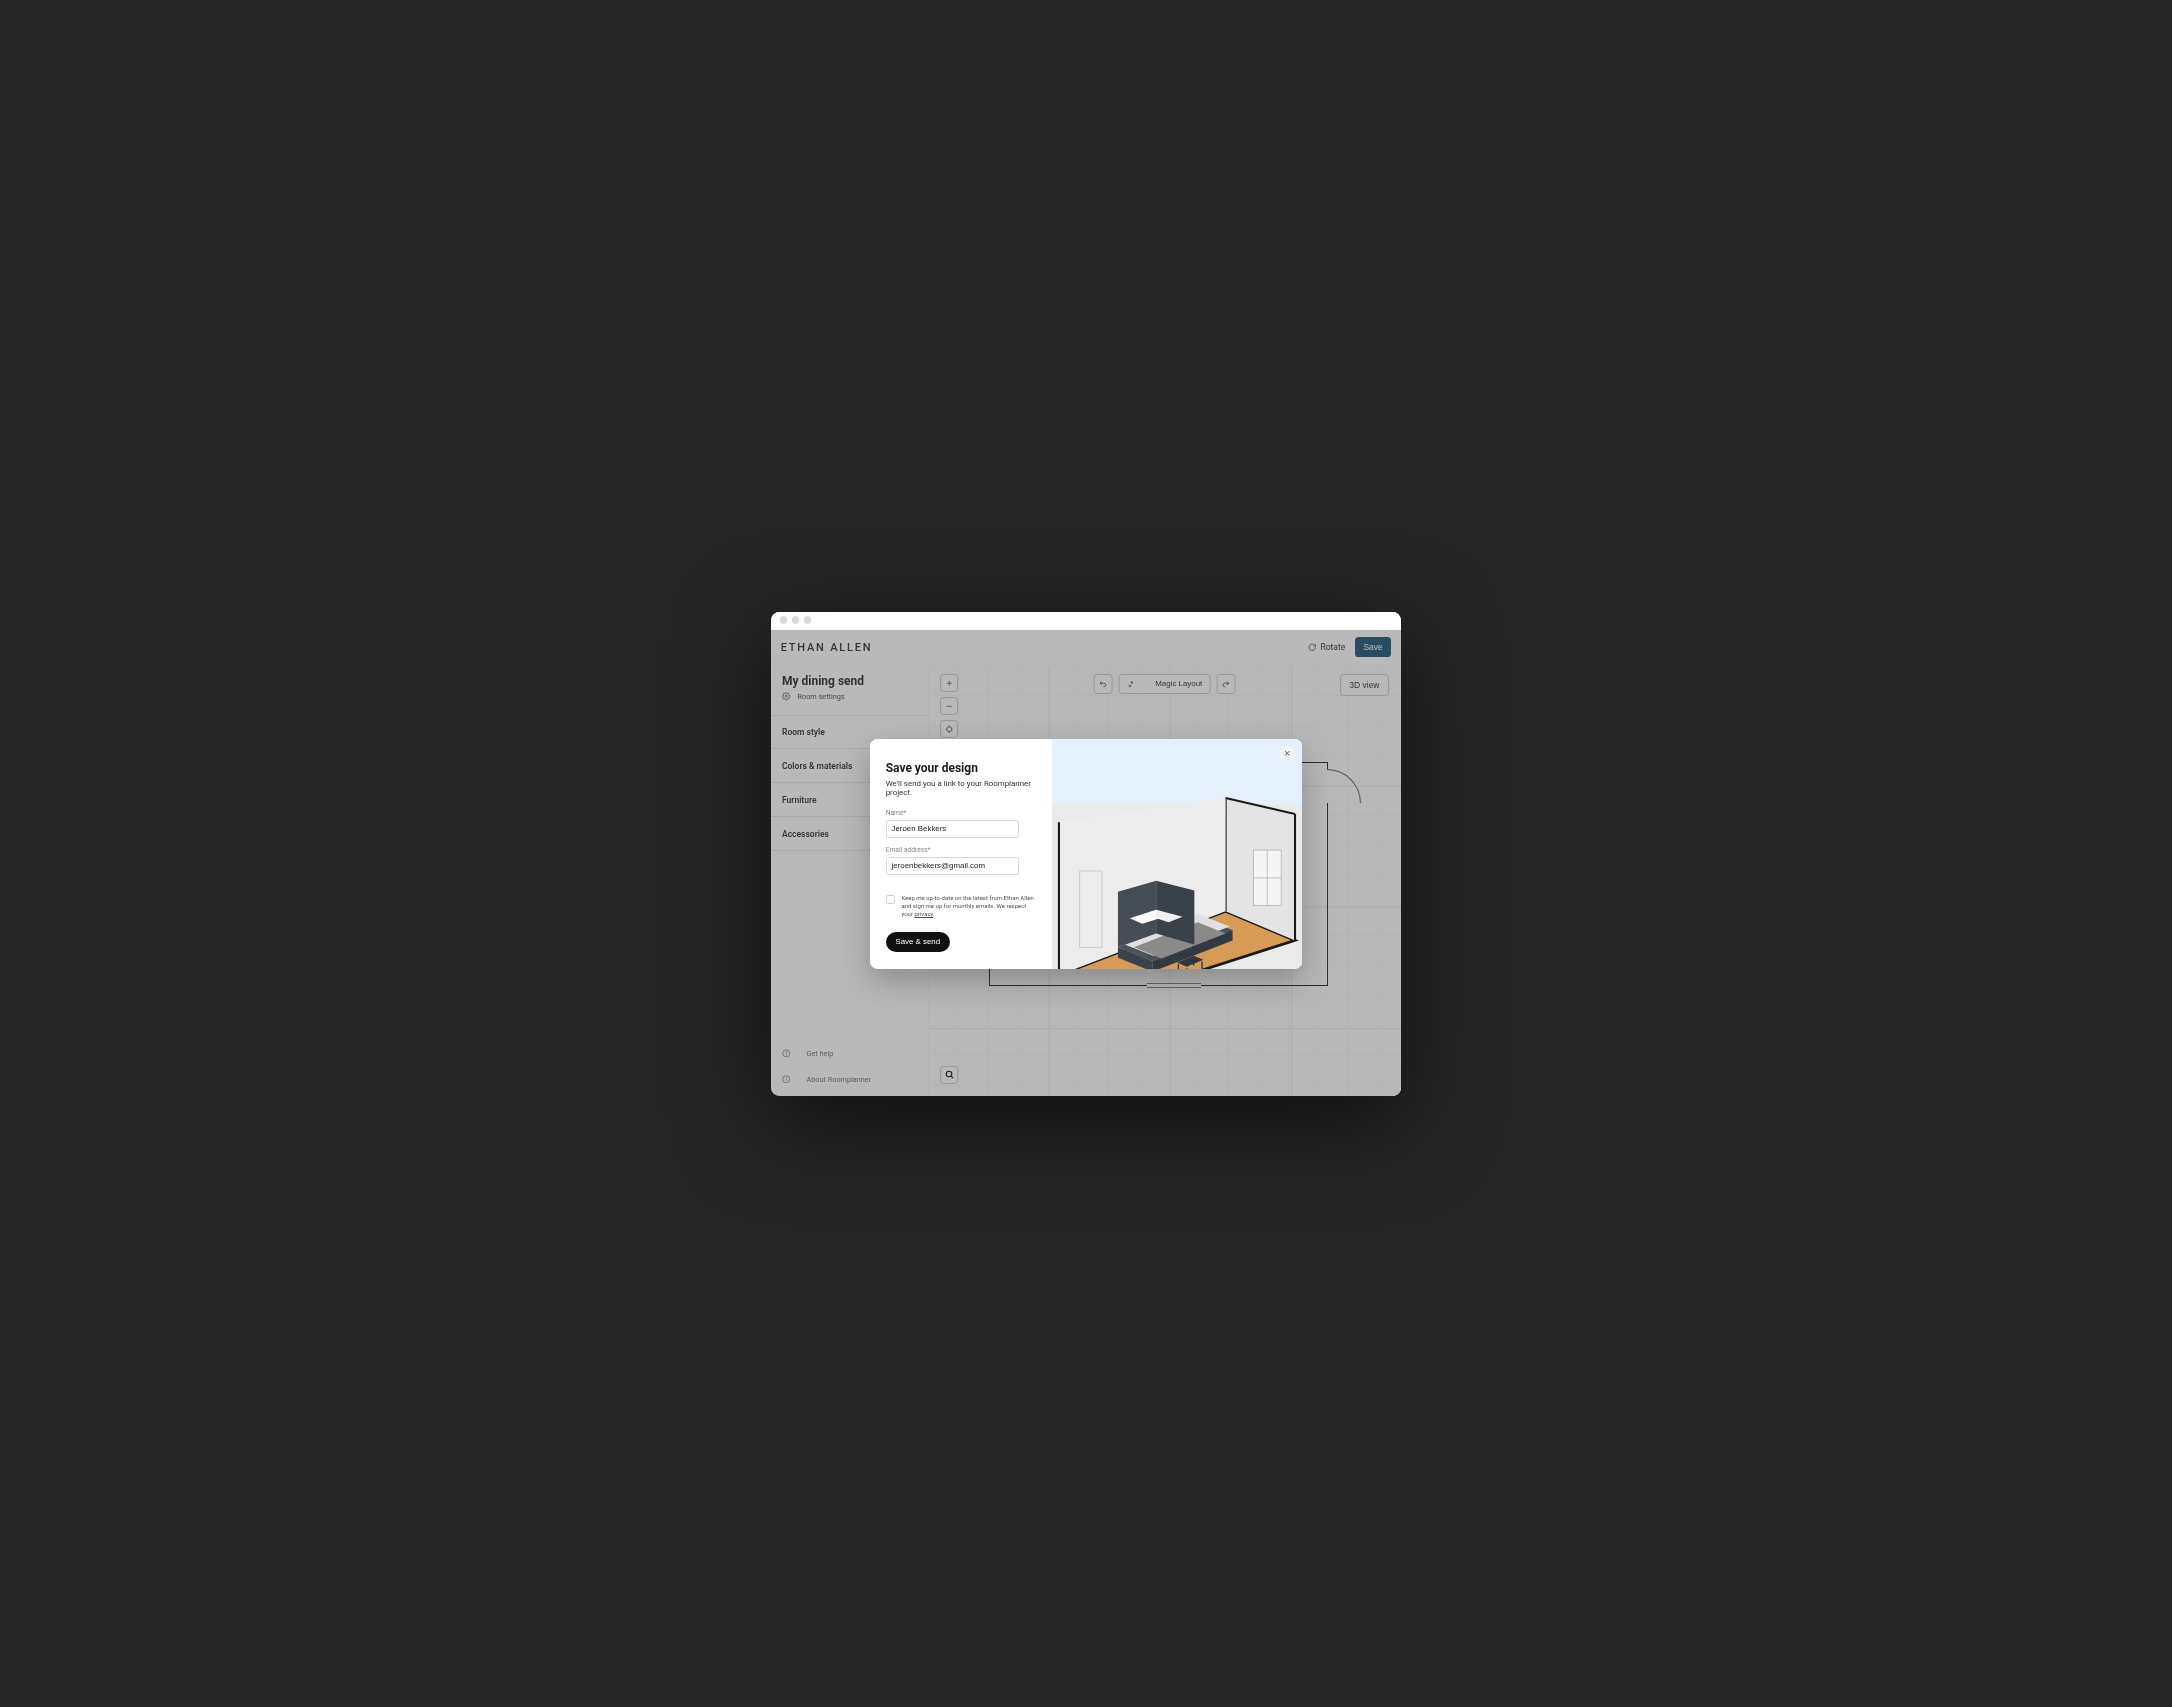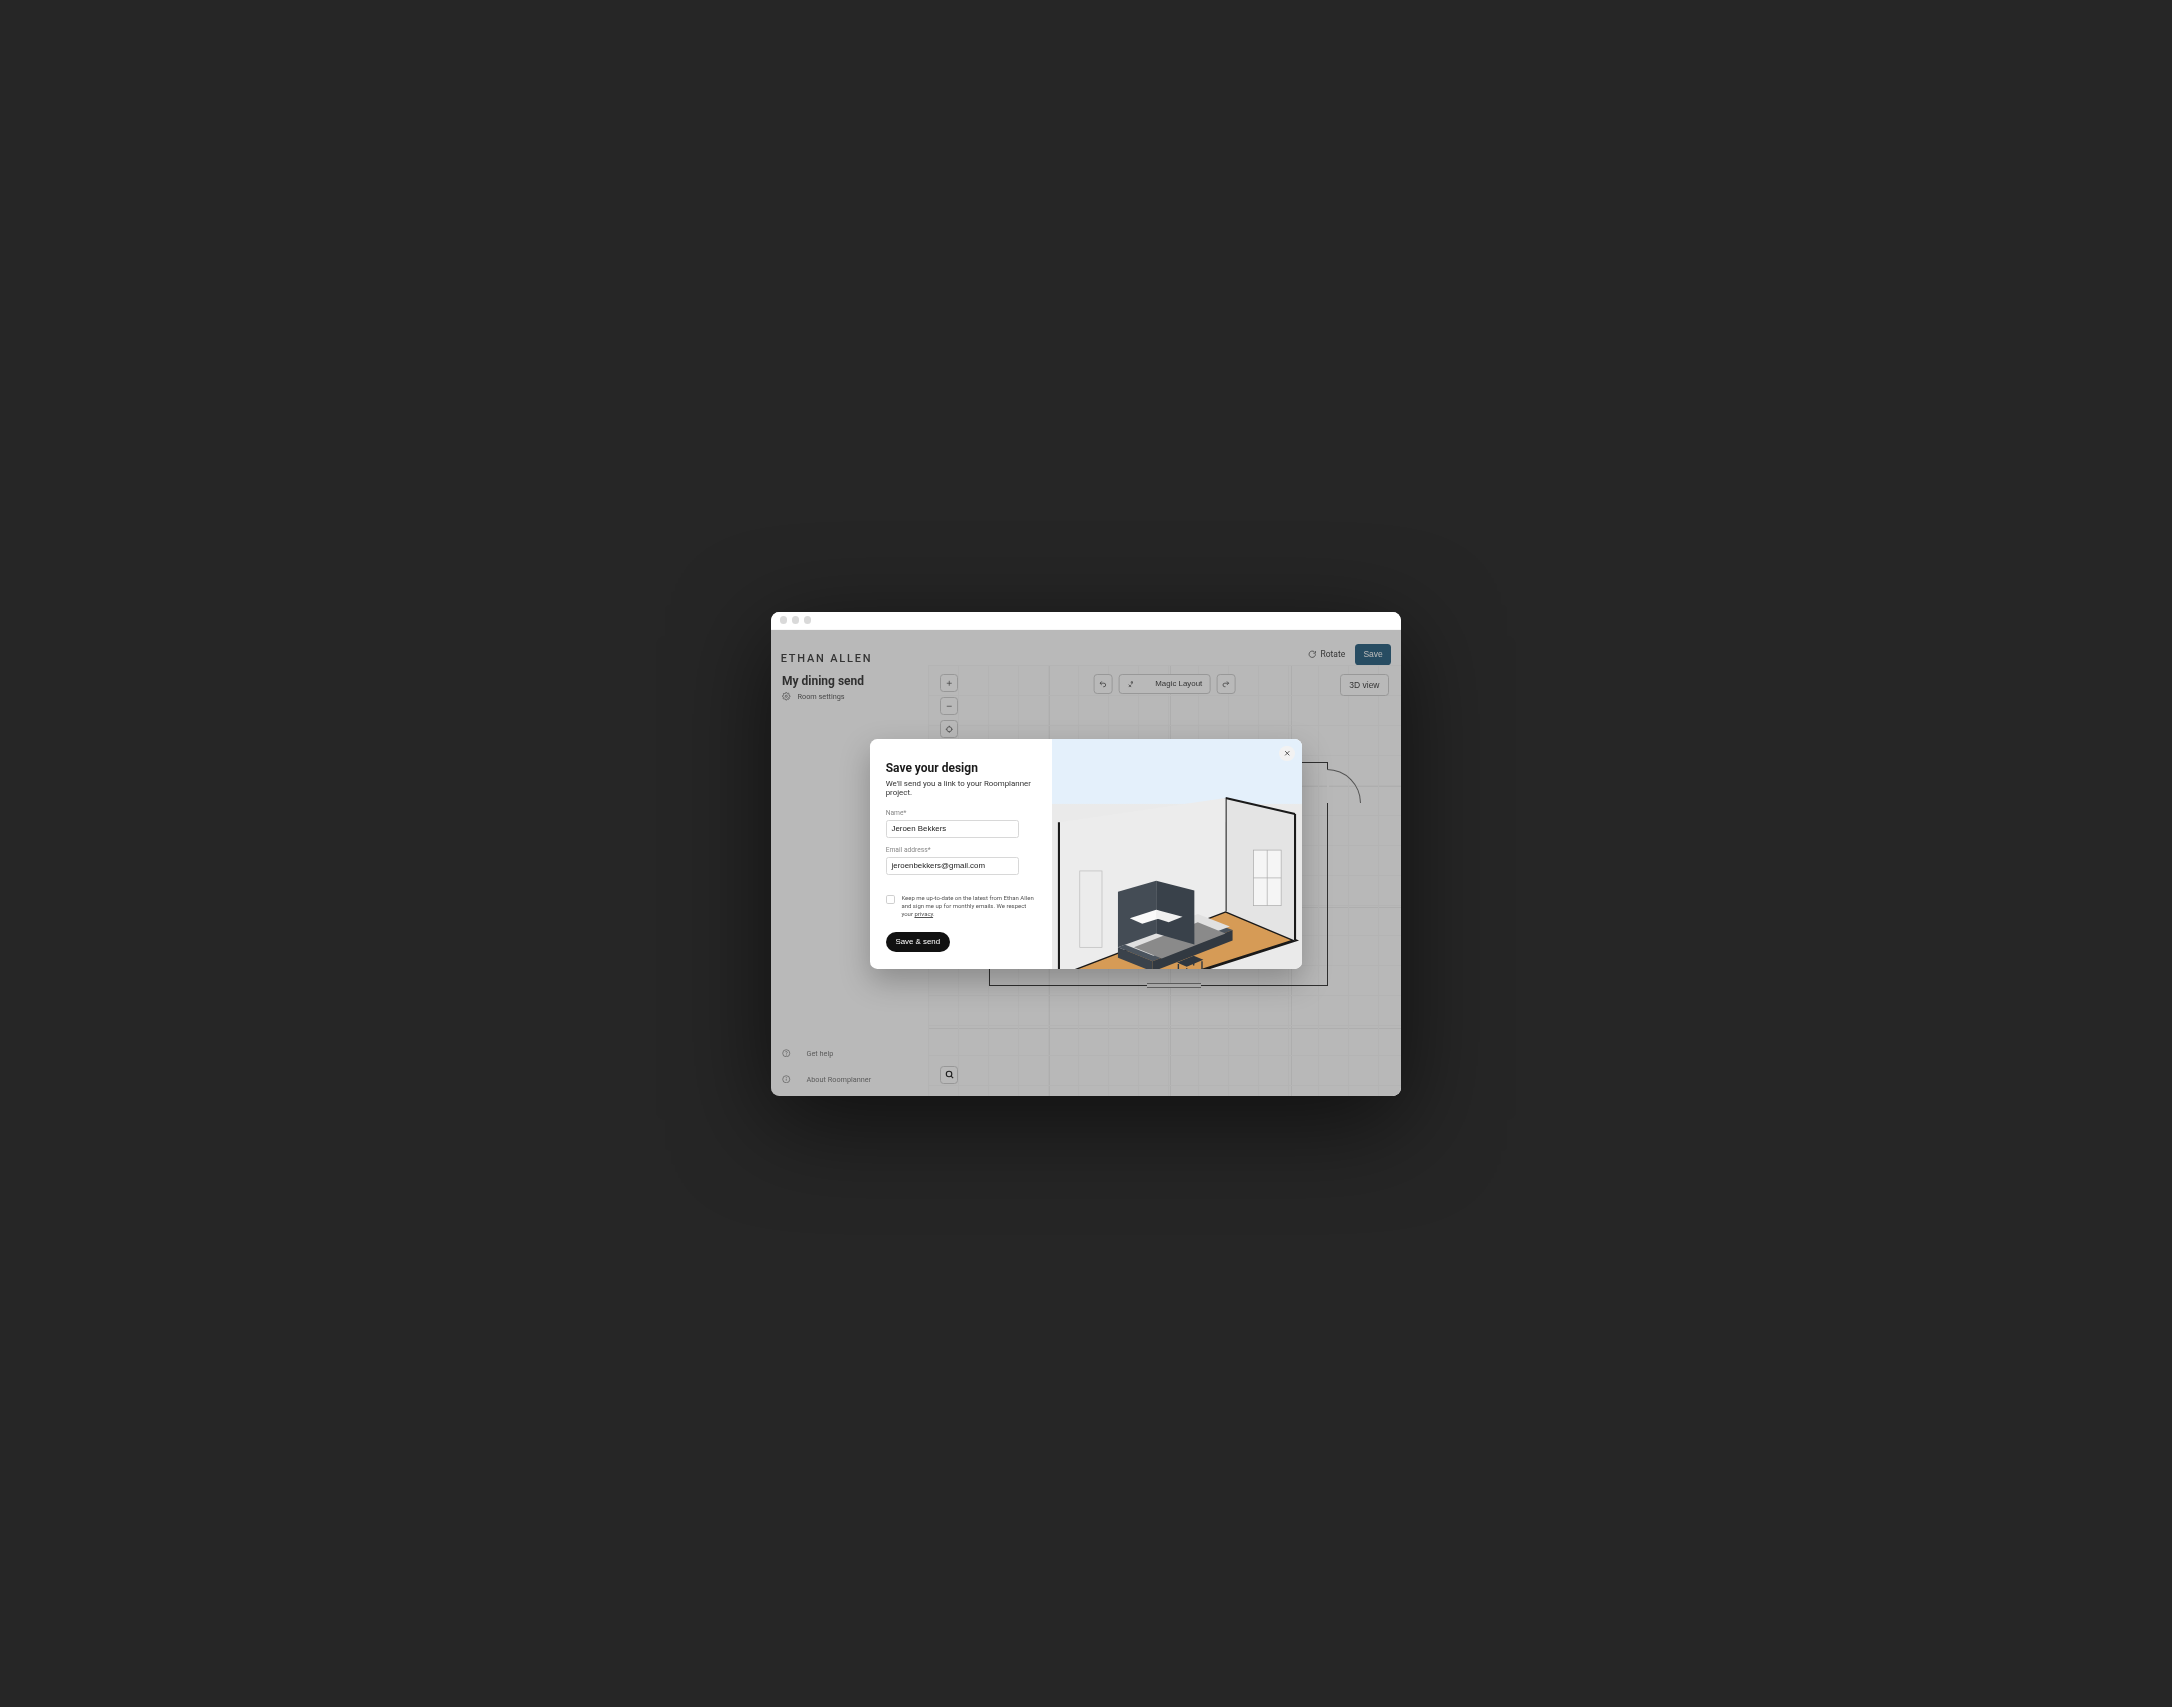--- a/index.html
+++ b/index.html
@@ -25,21 +25,21 @@
     height:18px; background:#fff;
     display:flex; align-items:center; padding-left:8.5px; gap:4.8px;
     border-bottom:0.6px solid rgba(0,0,0,0.03);
   }
   .traffic { width:7.3px; height:7.3px; border-radius:50%; background:#d9d9d9; }
 
   
   .app { position:absolute; top:18px; left:0; right:0; bottom:0; display:flex; flex-direction:column; }
 
   .topbar {
-    height:35px; display:flex; align-items:flex-end; justify-content:space-between;
+    height:35px; display:flex; align-items:center; justify-content:space-between;
     padding:0 9.7px;
   }
   .brand { font-size:11px; letter-spacing:1.8px; font-weight:500; color:#222; }
   .top-actions { display:flex; align-items:center; gap:9.7px; }
   .rotate { display:flex; align-items:center; gap:3.6px; color:#222; font-size:8.5px; cursor:pointer; }
   .save-btn {
     background:#0c4a6e; color:#fff; border:none; border-radius:3.6px;
     height:20.6px; padding:0 8.5px; font-size:8.5px; font-weight:500; cursor:pointer;
   }
 
@@ -218,20 +218,34 @@
           <div class="room-title">My dining send</div>
           <div class="room-settings">
             <svg class="ic" viewBox="0 0 24 24" fill="none" stroke="currentColor" stroke-width="2">
                   <circle cx="12" cy="12" r="3"></circle>
                   <path d="M19.4 15a1.7 1.7 0 0 0 .34 1.87l.06.06a2 2 0 1 1-2.83 2.83l-.06-.06a1.7 1.7 0 0 0-1.87-.34 1.7 1.7 0 0 0-1 1.56V21a2 2 0 1 1-4 0v-.09a1.7 1.7 0 0 0-1-1.56 1.7 1.7 0 0 0-1.87.34l-.06.06a2 2 0 1 1-2.83-2.83l.06-.06a1.7 1.7 0 0 0 .34-1.87 1.7 1.7 0 0 0-1.56-1H3a2 2 0 1 1 0-4h.09a1.7 1.7 0 0 0 1.56-1 1.7 1.7 0 0 0-.34-1.87l-.06-.06a2 2 0 1 1 2.83-2.83l.06.06a1.7 1.7 0 0 0 1.87.34H9a1.7 1.7 0 0 0 1-1.56V3a2 2 0 1 1 4 0v.09a1.7 1.7 0 0 0 1 1.56 1.7 1.7 0 0 0 1.87-.34l.06-.06a2 2 0 1 1 2.83 2.83l-.06.06a1.7 1.7 0 0 0-.34 1.87V9a1.7 1.7 0 0 0 1.56 1H21a2 2 0 1 1 0 4h-.09a1.7 1.7 0 0 0-1.56 1z"></path>
                 </svg>
             <span>Room settings</span>
           </div>
         </div>
 
+        <div class="side-nav">
+          <div class="side-item">
+            <span>Room style</span>
+          </div>
+          <div class="side-item">
+            <span>Colors &amp; materials</span>
+          </div>
+          <div class="side-item">
+            <span>Furniture</span>
+          </div>
+          <div class="side-item">
+            <span>Accessories</span>
+          </div>
+        </div>
 
         <div class="sidebar-footer">
           <div class="foot-link">
             <svg class="ic" viewBox="0 0 24 24" fill="none" stroke="currentColor" stroke-width="2">
                   <circle cx="12" cy="12" r="10"></circle>
                   <path d="M9.1 9a3 3 0 0 1 5.8 1c0 2-3 3-3 3"></path>
                   <circle cx="12" cy="17" r="0.5" fill="currentColor"></circle>
                 </svg>
             <span>Get help</span>
           </div>

